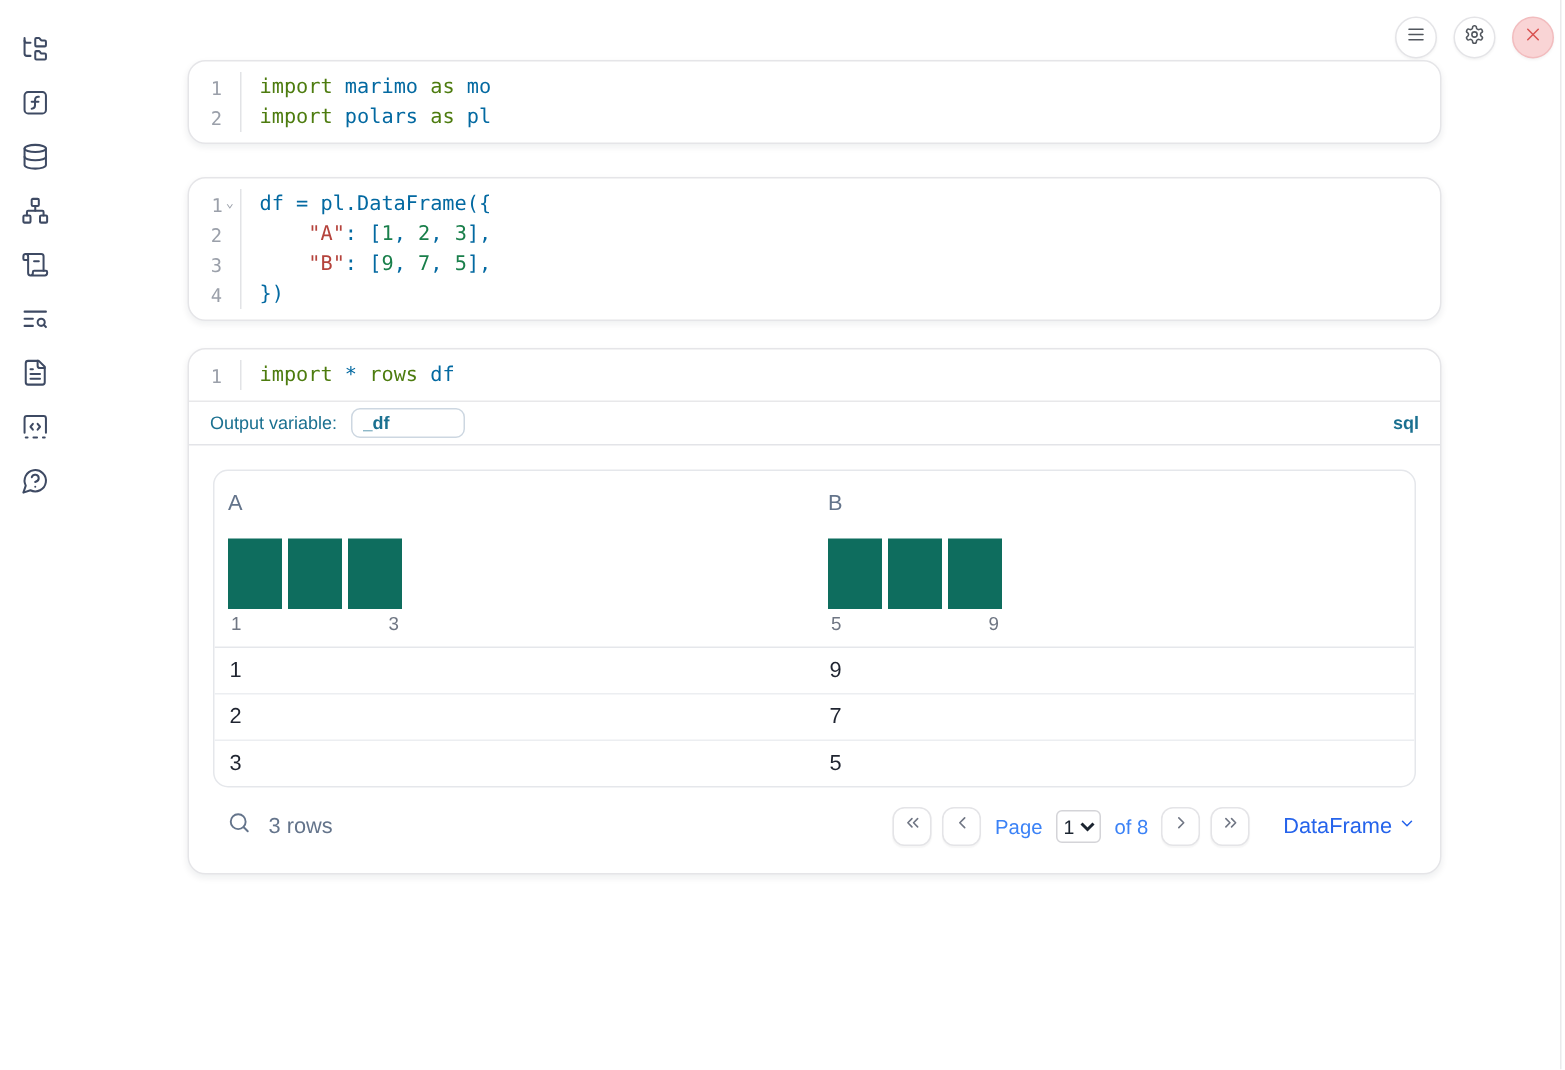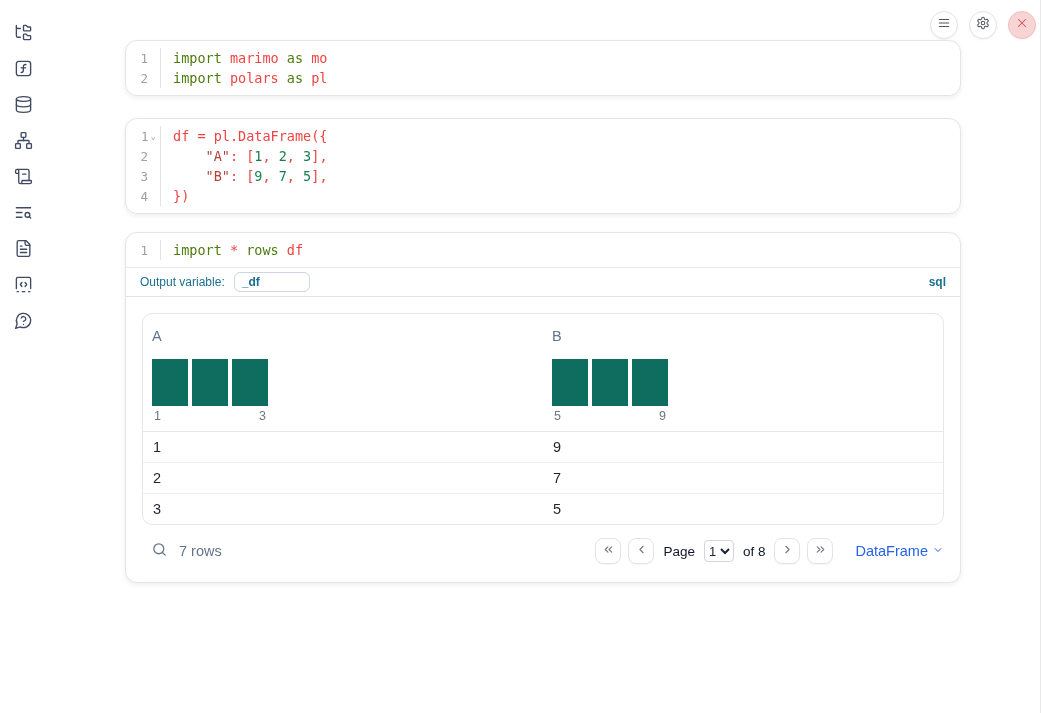--- a/index.html
+++ b/index.html
@@ -43,21 +43,21 @@
   .gutter { width:34px; flex:none; display:flex; align-items:center;
             justify-content:flex-end; color:#9ba0aa; font-size:12.5px;
             padding-right:4px; position:relative; }
   .gutter .fold { font-size:9px; color:#9ba0aa; margin-left:2px; line-height:1; }
   .gutter .nofold { width:8px; }
   .gutter-sep { width:1px; align-self:stretch; background:#e2e3e6; margin-right:12px; }
   .code-text { white-space:pre; color:#1a1a1a; }
   .tok-kw  { color:#4d7c0f; }
   .tok-str { color:#b5433c; }
   .tok-num { color:#1a7f4b; }
-  .tok-pl  { color:#ef4444; }
+  .tok-pl  { color:#0369a1; }
 
   
   .sql-code-row { border-bottom:1px solid #e8e8ea; }
   .output-row { display:flex; align-items:center; height:29px; padding:0 14px;
                 border-bottom:1px solid #e3e4e8; }
   .outvar-label { font-size:12px; font-weight:normal; color:#1a7090; }
   .outvar-input { margin-left:9px; width:76px; height:20px;
                   border:1px solid #cdd7e1; border-radius:6px; padding:0 7px;
                   font-family:"Liberation Sans", sans-serif;
                   font-size:12px; font-weight:bold; color:#1a7090; outline:none; }
@@ -82,21 +82,21 @@
   .search-wrap { display:flex; align-items:center; gap:11px; padding-left:9px; }
   .search-wrap svg { width:17px; height:17px; stroke:#64748b; fill:none;
                      stroke-width:1.8; stroke-linecap:round; cursor:pointer; }
   .row-count { font-size:14.5px; color:#64748b; }
   .pager { margin-left:auto; display:flex; align-items:center; gap:7px; }
   .pg-btn { width:26px; height:26px; border-radius:8px; background:#fff;
             border:1px solid #e4e4e7; box-shadow:0 1px 1px rgba(0,0,0,.04);
             display:grid; place-items:center; cursor:pointer; }
   .pg-btn svg { width:13px; height:13px; stroke:#707684; fill:none;
                 stroke-width:2; stroke-linecap:round; stroke-linejoin:round; }
-  .pg-text { font-size:13.5px; color:#0f172a; margin:0 2px; }
+  .pg-text { font-size:13.5px; color:#3b82f6; margin:0 2px; }
   .page-select { height:22px; border:1px solid #d4d4d8; border-radius:4px;
                  font-size:13px; color:#1b2430; background:#fff; }
   .download { margin-left:15px; display:flex; align-items:center; gap:4px;
               color:#2563eb; font-size:14.5px; cursor:pointer; }
   .download svg { width:12px; height:12px; stroke:#2563eb; fill:none;
                   stroke-width:2; stroke-linecap:round; stroke-linejoin:round; }
 
   .scroll-edge { position:absolute; right:2px; top:0; width:1px; height:100%;
                  background:#eaeaec; }
 </style>
@@ -325,21 +325,21 @@
             </div>
           </div>
       </div>
 
       <div class="table-footer">
         <div class="search-wrap">
           <span><svg viewBox="0 0 24 24" width="17" height="17">
                 <circle cx="11" cy="11" r="7"></circle>
                 <path d="m20 20-3.5-3.5"></path>
               </svg></span>
-          <span class="row-count">7 rows</span>
+          <span class="row-count">3 rows</span>
         </div>
         <div class="pager">
           <div class="pg-btn">
             <span><svg viewBox="0 0 24 24" width="13" height="13">
                   <path d="m11 17-5-5 5-5"></path>
                   <path d="m18 17-5-5 5-5"></path>
                 </svg></span>
           </div>
           <div class="pg-btn">
             <span><svg viewBox="0 0 24 24" width="13" height="13">

